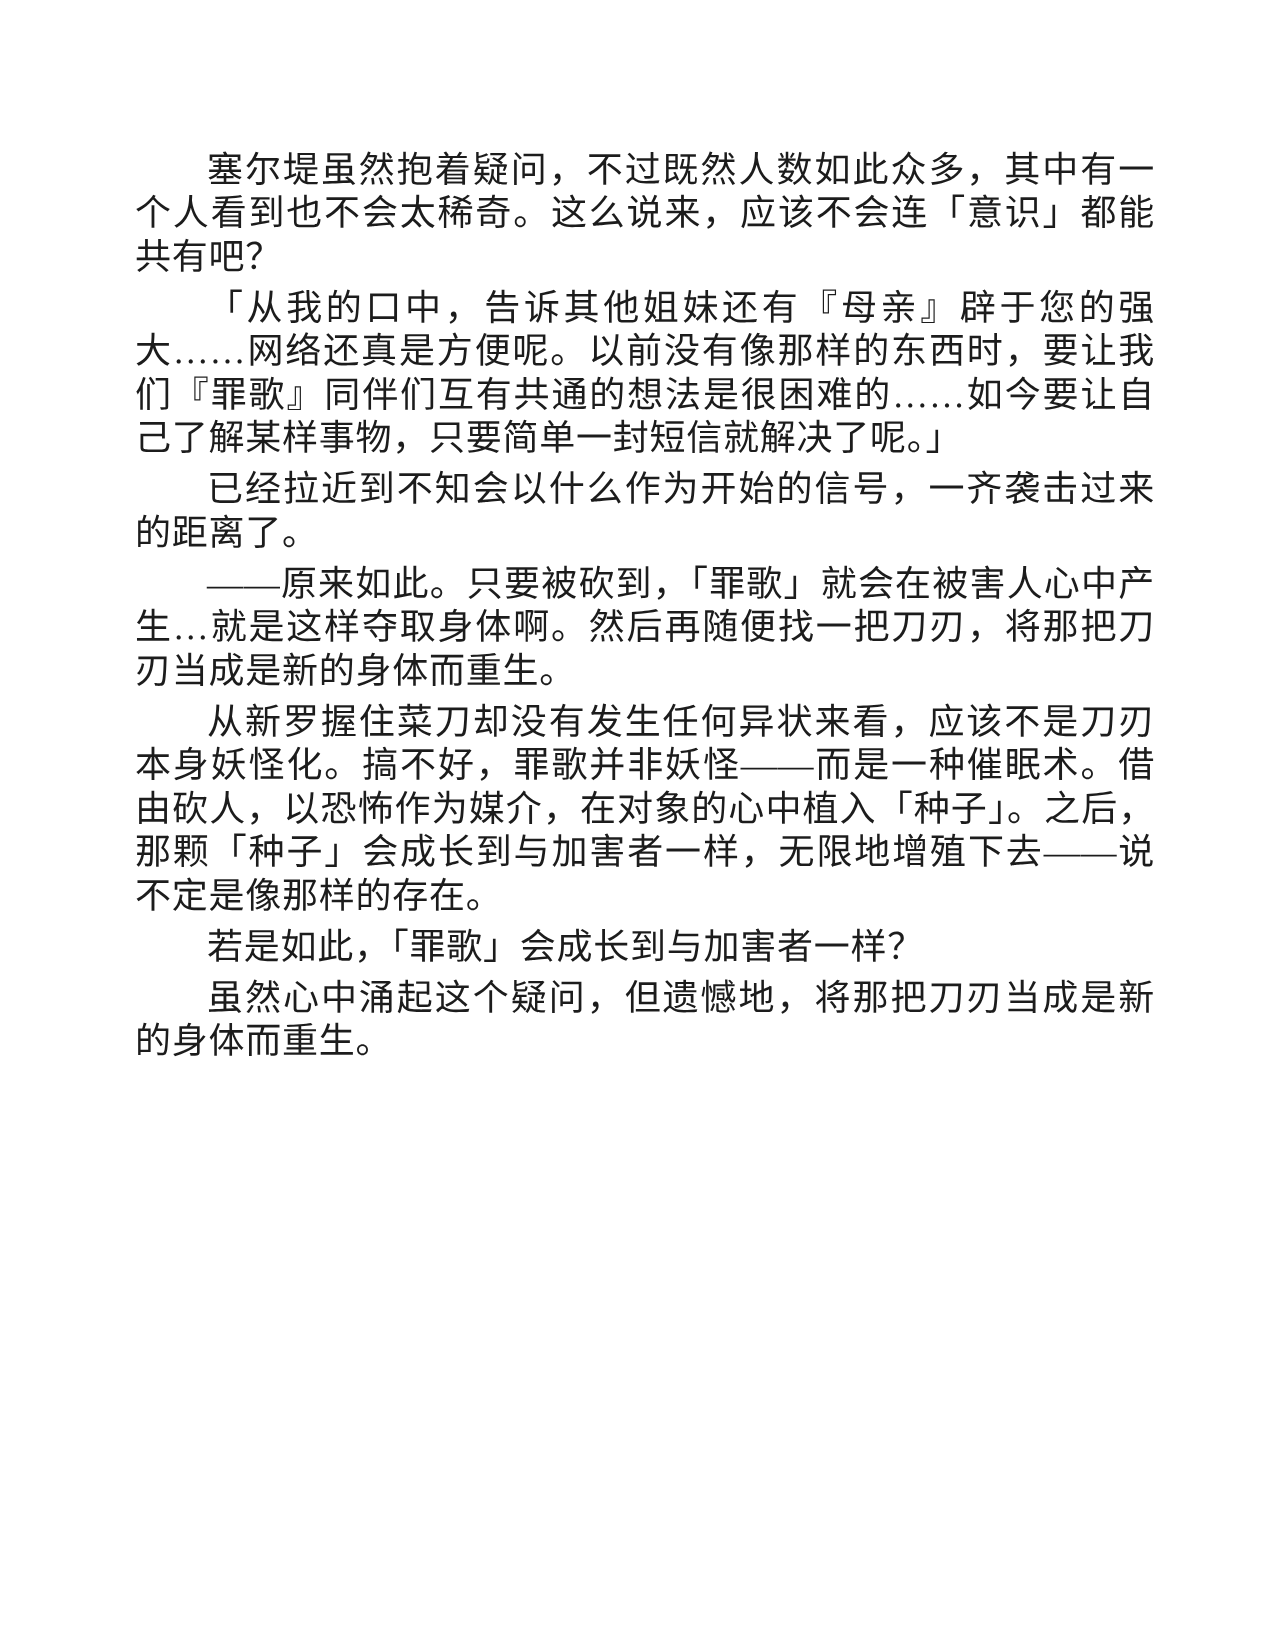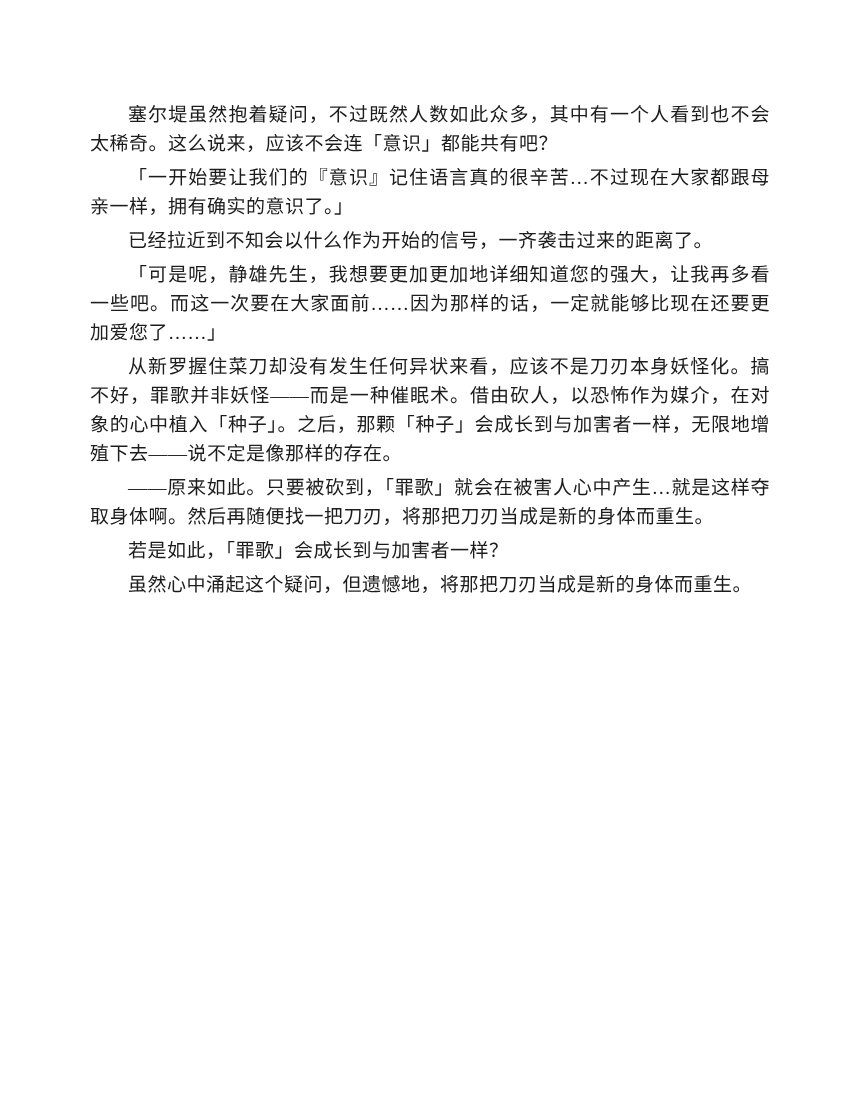--- a/index.html
+++ b/index.html
@@ -16,34 +16,33 @@
   }
   .page {
     box-sizing: border-box;
     width: 850px;
     height: 1100px;
     padding: 100px 80px 0 90px;
     background: #ffffff;
   }
   .page p {
     margin: 0 0 5px 0;
-    font-size: 19px;
+    font-size: 24px;
     line-height: 29px;
     text-indent: 2em;
     text-align: justify;
     letter-spacing: 0.5px;
     word-break: break-all;
     font-family: Liberation Serif, serif;
   }
 </style>
 </head>
 <body>
 
 <div class="page">
   <p>塞尔堤虽然抱着疑问，不过既然人数如此众多，其中有一个人看到也不会太稀奇。这么说来，应该不会连「意识」都能共有吧？</p>
-  <p>「一开始要让我们的『意识』记住语言真的很辛苦…不过现在大家都跟母亲一样，拥有确实的意识了。」</p>
+  <p>「从我的口中，告诉其他姐妹还有『母亲』辟于您的强大……网络还真是方便呢。以前没有像那样的东西时，要让我们『罪歌』同伴们互有共通的想法是很困难的……如今要让自己了解某样事物，只要简单一封短信就解决了呢。」</p>
   <p>已经拉近到不知会以什么作为开始的信号，一齐袭击过来的距离了。</p>
-  <p>「可是呢，静雄先生，我想要更加更加地详细知道您的强大，让我再多看一些吧。而这一次要在大家面前……因为那样的话，一定就能够比现在还要更加爱您了……」</p>
+  <p>——原来如此。只要被砍到，「罪歌」就会在被害人心中产生…就是这样夺取身体啊。然后再随便找一把刀刃，将那把刀刃当成是新的身体而重生。</p>
   <p>从新罗握住菜刀却没有发生任何异状来看，应该不是刀刃本身妖怪化。搞不好，罪歌并非妖怪——而是一种催眠术。借由砍人，以恐怖作为媒介，在对象的心中植入「种子」。之后，那颗「种子」会成长到与加害者一样，无限地增殖下去——说不定是像那样的存在。</p>
-  <p>——原来如此。只要被砍到，「罪歌」就会在被害人心中产生…就是这样夺取身体啊。然后再随便找一把刀刃，将那把刀刃当成是新的身体而重生。</p>
   <p>若是如此，「罪歌」会成长到与加害者一样？</p>
   <p>虽然心中涌起这个疑问，但遗憾地，将那把刀刃当成是新的身体而重生。</p>
 </div>
 
 </body></html>

